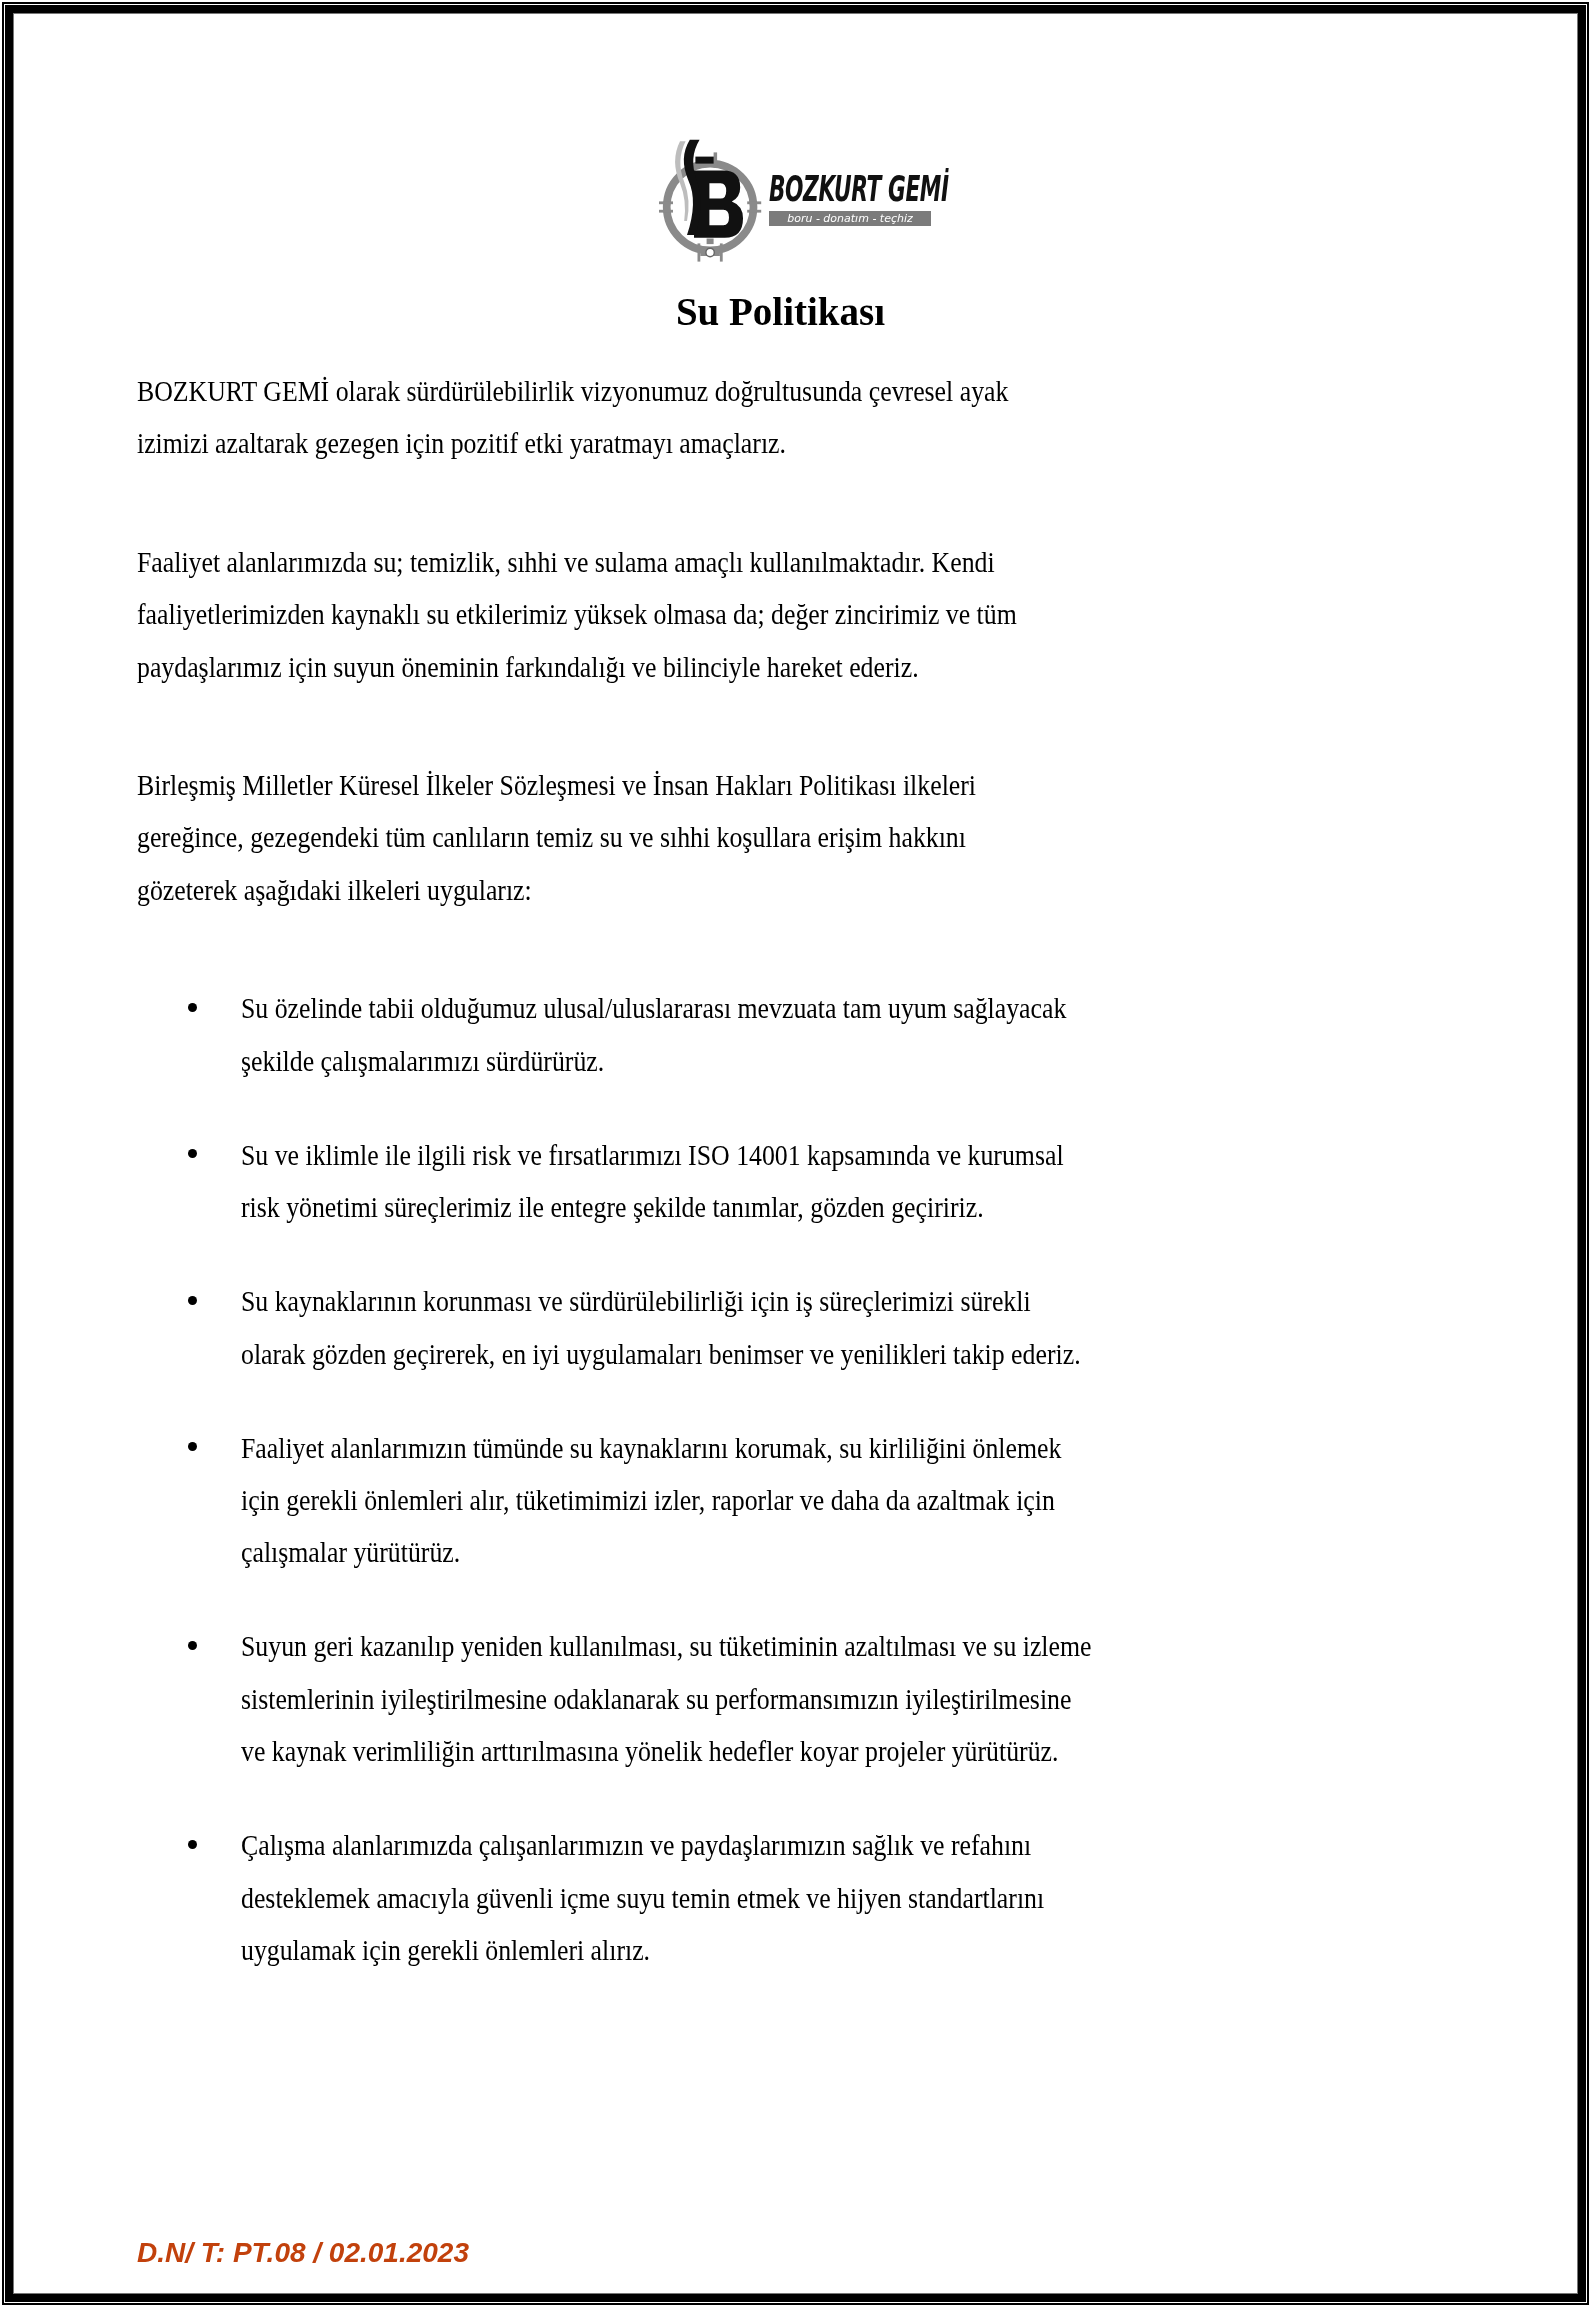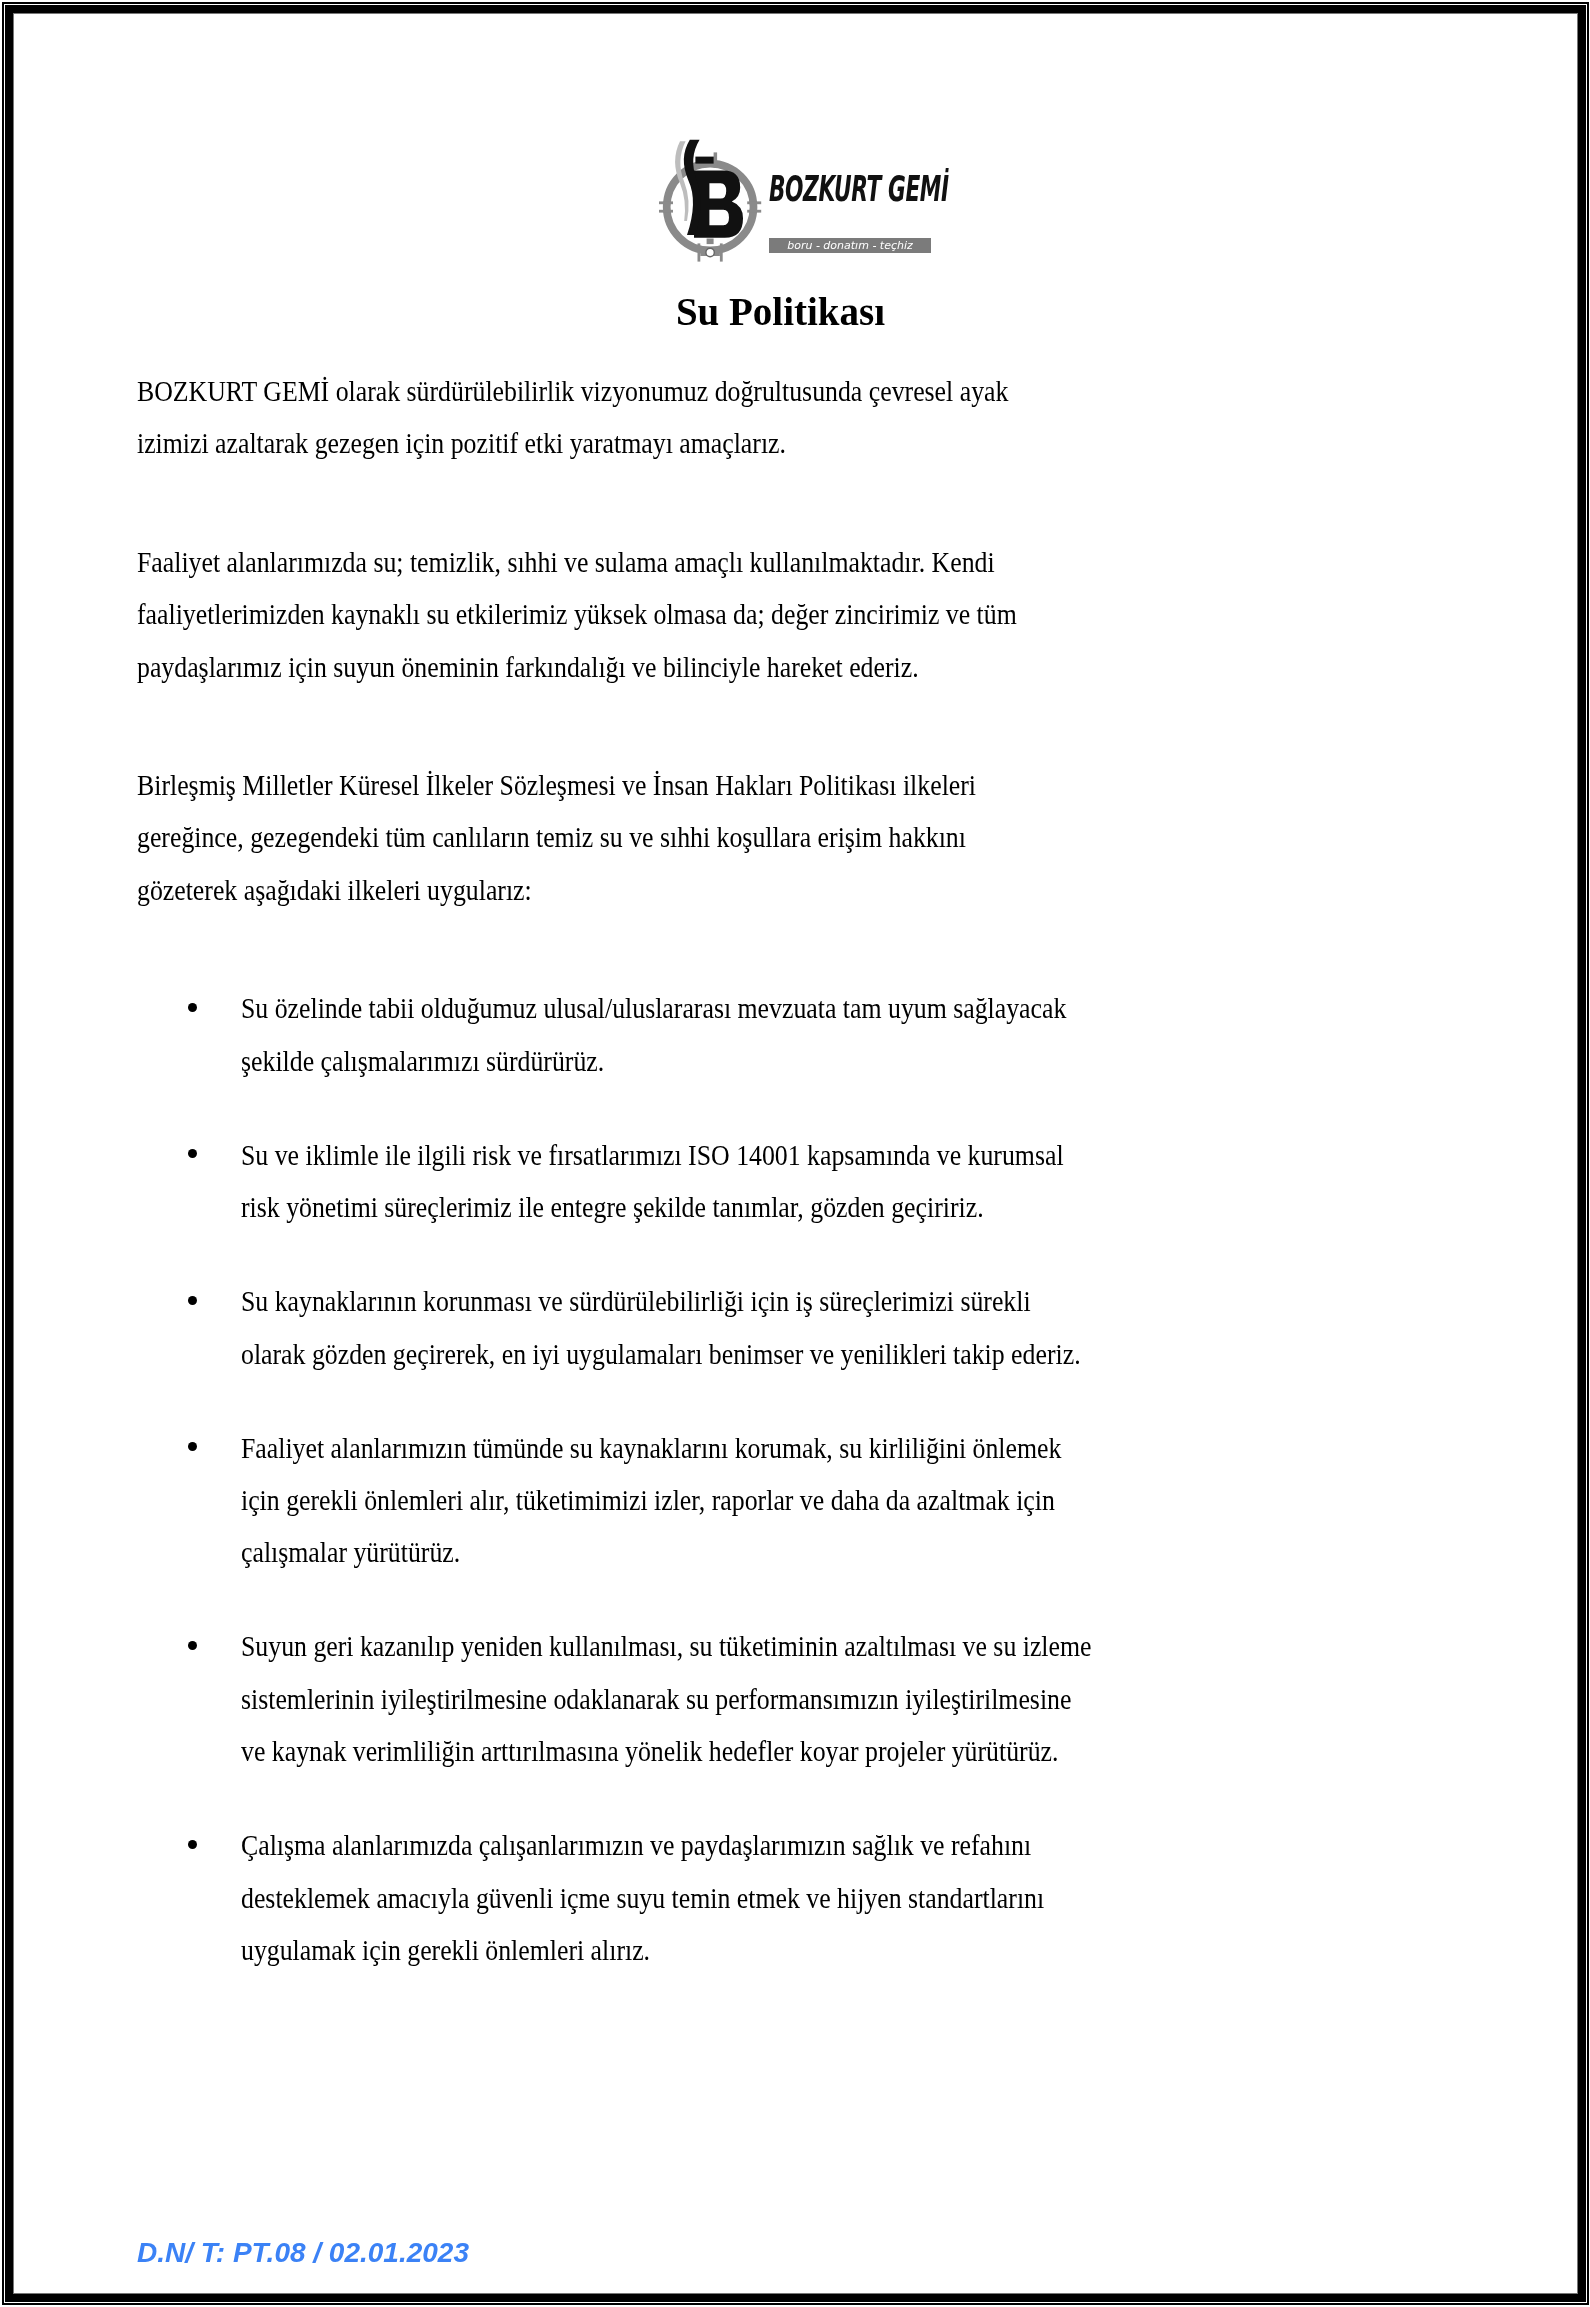--- a/index.html
+++ b/index.html
@@ -7,31 +7,31 @@
     .frame-outer { position:absolute; left:2.1px; top:2.1px; width:1587px; height:2303px; box-sizing:border-box; border:2.1px solid #000; }
     .frame-inner { position:absolute; left:4.9px; top:4.9px; width:1581px; height:2297px; box-sizing:border-box; border:8.4px solid #000; }
     .frame-inner::after { content:""; position:absolute; inset:0; border:0.7px solid #777; }
 
     .logo { position:absolute; left:659px; top:137px; width:279px; height:126px;font-style:italic; }
     .emblem { position:absolute; left:0; top:0; width:105px; height:126px; }
     .wordmark { position:absolute; left:110px; top:35px; width:162px; height:35px;
       font-family:"DejaVu Sans", sans-serif; font-weight:bold; font-size:35px; line-height:35px;
       color:#111; letter-spacing:-0.7px; transform-origin:left top; transform:scaleX(0.62); white-space:nowrap; }
     .tagline { position:absolute; left:110px; top:74px; width:162px; height:15.3px; background:#7b7b7b;
-      color:#fff; font-family:"DejaVu Sans", sans-serif; font-size:11px; line-height:15.3px; text-align:center; white-space:nowrap;margin-top:27px; }
+      color:#fff; font-family:"DejaVu Sans", sans-serif; font-size:11px; line-height:15.3px; text-align:center; white-space:nowrap; }
 
     .title { position:absolute; left:0; width:1561px; top:287px; text-align:center;
       font-family:"Liberation Serif", serif; font-weight:bold; font-size:39px; line-height:49px; color:#000; }
 
     .line { position:absolute; white-space:nowrap; font-family:"Liberation Serif", serif; font-size:30px;
       line-height:35px; color:#000; transform-origin:left bottom; }
     .bullet { position:absolute; width:9px; height:9px; border-radius:50%; background:#000; }
 
     .footer { position:absolute; left:137px; top:2237px; white-space:nowrap;
-      font-family:"Liberation Sans", sans-serif; font-weight:bold; font-style:italic; font-size:28px; line-height:32px; color:#3b82f6; }
+      font-family:"Liberation Sans", sans-serif; font-weight:bold; font-style:italic; font-size:28px; line-height:32px; color:#c2410c; }
   </style>
 </head>
 <body>
 
 <div class="frame-outer"></div>
 <div class="frame-inner"></div>
 
 <div class="logo">
   <svg class="emblem" viewBox="0 0 150 180" width="105" height="126">
 

